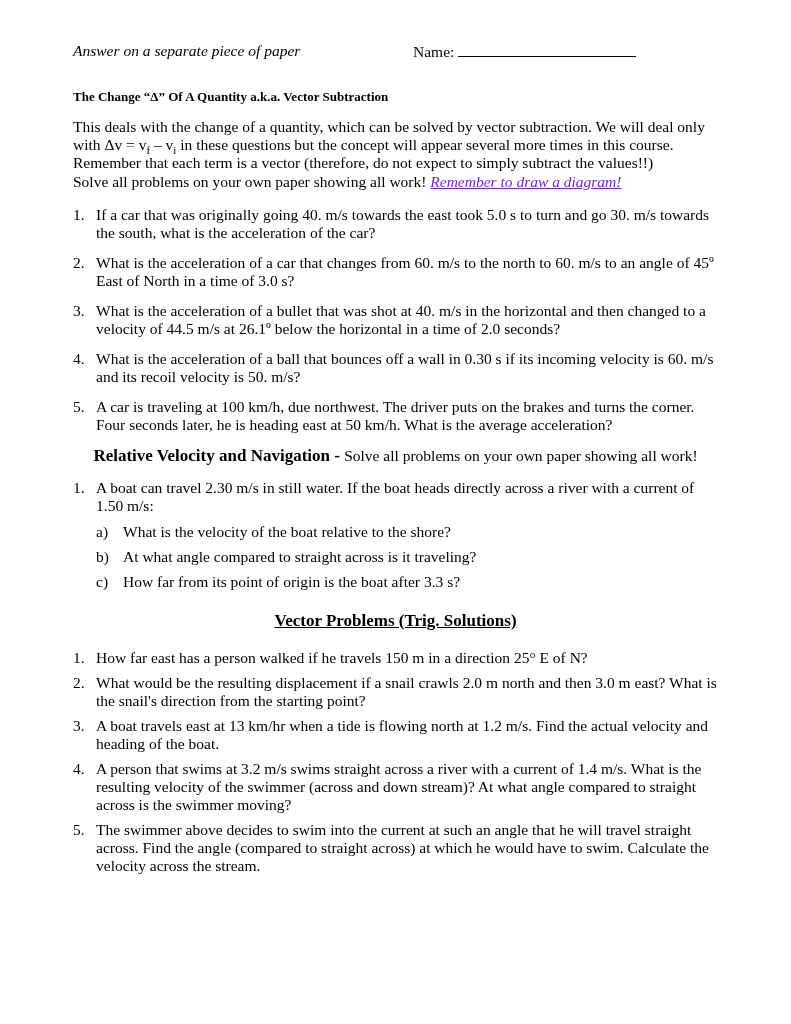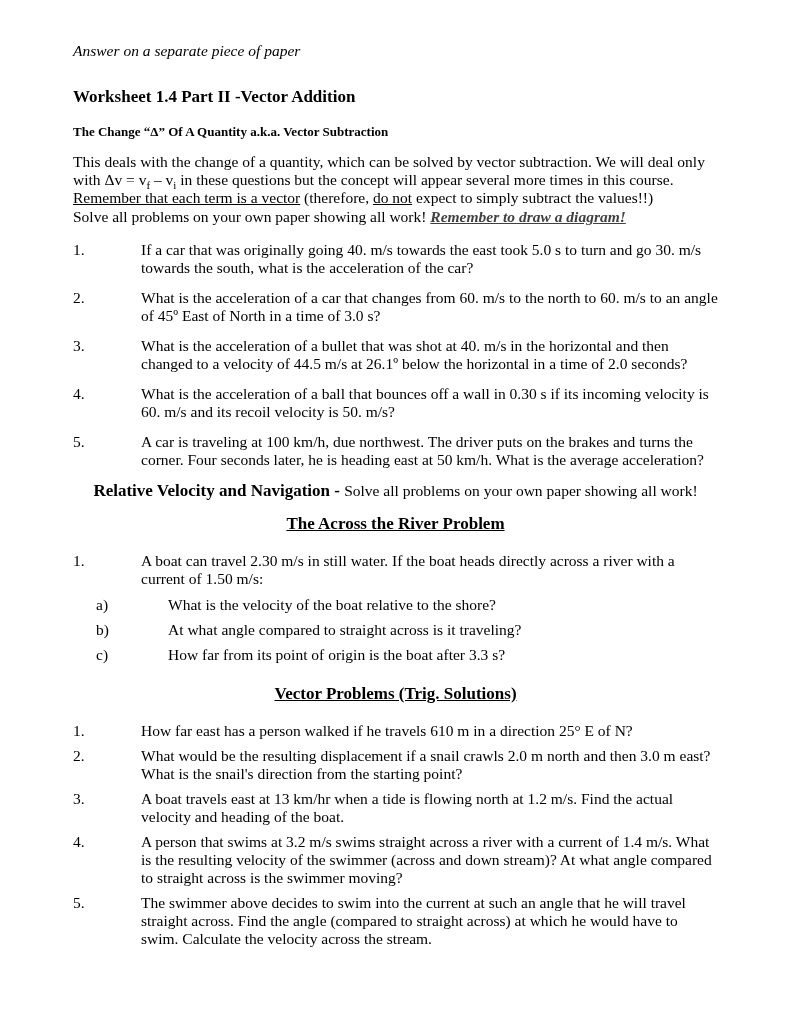--- a/index.html
+++ b/index.html
@@ -16,48 +16,51 @@
     overflow:hidden;
   }
   .header-row { position:relative; height:18px; margin-bottom:27px; }
   .header-instruction { font-style:italic; }
   .name-group { position:absolute; left:340px; top:0; white-space:nowrap; }
   .name-line { display:inline-block; width:178px; border-bottom:1px solid #000; height:14px; vertical-align:baseline; }
   h1.doc-title { font-size:17px; line-height:20px; font-weight:bold; margin:0 0 15px 0; }
   h2.section-heading { font-size:13px; line-height:20px; font-weight:bold; margin:0 0 11px 0; }
   p.intro { margin:0 0 1px 0; }
   .sub { vertical-align:sub; font-size:11px; line-height:0; }
-  .u { text-decoration:underline; }
+  .u { }
   p.solve-line { margin:0 0 15px 0; }
-  .red-warning { color:#404040; font-weight:bold; font-style:italic; text-decoration:underline; }
+  .red-warning { color:#6d28d9; font-weight:normal; font-style:italic; text-decoration:underline; }
   .list { margin:0; }
   .list-item { display:flex; margin:0 0 12px 0; }
   .list-item .num { flex:0 0 23px; }
-  .list-item .txt { flex:1;margin-left:45px; }
+  .list-item .txt { flex:1; }
   .rel-heading { margin:4px 0 13px 0;text-align:center; }
   .rel-heading .bold-part { font-size:17px; line-height:20px; font-weight:bold; }
   .center-title { text-align:center; font-size:17px; line-height:20px; font-weight:bold; margin:0 0 18px 0; }
   .center-title .u-inner { text-decoration:underline; }
   .sub-list { margin:0 0 0 23px; }
   .sub-list .list-item { margin-bottom:7px; }
   .sub-list .num { flex:0 0 27px; }
   .river-item { margin-bottom:8px; }
   .trig-title { margin:20px 0 18px 0; }
   .trig-list .list-item { margin-bottom:7px; }
 </style>
 </head>
 <body>
 
 <div class="page">
 
   <div class="header-row">
     <span class="header-instruction">Answer on a separate piece of paper</span>
+    <span class="name-group">
+      <span>Name:</span>
+      <span class="name-line"></span>
+    </span>
   </div>
 
-  <h1 class="doc-title">Worksheet 1.4 Part II -Vector Addition</h1>
 
   <h2 class="section-heading">The Change “Δ” Of A Quantity a.k.a. Vector Subtraction</h2>
 
   <p class="intro"><span>This deals with the change of a quantity, which can be solved by vector subtraction. We will deal only with Δv = v</span><span class="sub">f</span><span> – v</span><span class="sub">i</span><span> in these questions but the concept will appear several more times in this course. </span><span class="u">Remember that each term is a vector</span><span> (therefore, </span><span class="u">do not</span><span> expect to simply subtract the values!!)</span></p>
 
   <p class="solve-line"><span>Solve all problems on your own paper showing all work! </span><span class="red-warning">Remember to draw a diagram!</span></p>
 
   <div class="list">
     <div class="list-item">
       <span class="num">1.</span>
@@ -76,21 +79,20 @@
       <span class="txt">What is the acceleration of a ball that bounces off a wall in 0.30 s if its incoming velocity is 60. m/s and its recoil velocity is 50. m/s?</span>
     </div>
     <div class="list-item">
       <span class="num">5.</span>
       <span class="txt">A car is traveling at 100 km/h, due northwest. The driver puts on the brakes and turns the corner. Four seconds later, he is heading east at 50 km/h. What is the average acceleration?</span>
     </div>
   </div>
 
   <p class="rel-heading"><span class="bold-part">Relative Velocity and Navigation - </span><span>Solve all problems on your own paper showing all work!</span></p>
 
-  <div class="center-title"><span class="u-inner">The Across the River Problem</span></div>
 
   <div class="list">
     <div class="list-item river-item">
       <span class="num">1.</span>
       <span class="txt">A boat can travel 2.30 m/s in still water. If the boat heads directly across a river with a current of 1.50 m/s:</span>
     </div>
     <div class="sub-list">
       <div class="list-item">
         <span class="num">a)</span>
         <span class="txt">What is the velocity of the boat relative to the shore?</span>
@@ -104,21 +106,21 @@
         <span class="txt">How far from its point of origin is the boat after 3.3 s?</span>
       </div>
     </div>
   </div>
 
   <div class="center-title trig-title"><span class="u-inner">Vector Problems (Trig. Solutions)</span></div>
 
   <div class="list trig-list">
     <div class="list-item">
       <span class="num">1.</span>
-      <span class="txt">How far east has a person walked if he travels 610 m in a direction 25° E of N?</span>
+      <span class="txt">How far east has a person walked if he travels 150 m in a direction 25° E of N?</span>
     </div>
     <div class="list-item">
       <span class="num">2.</span>
       <span class="txt">What would be the resulting displacement if a snail crawls 2.0 m north and then 3.0 m east? What is the snail's direction from the starting point?</span>
     </div>
     <div class="list-item">
       <span class="num">3.</span>
       <span class="txt">A boat travels east at 13 km/hr when a tide is flowing north at 1.2 m/s. Find the actual velocity and heading of the boat.</span>
     </div>
     <div class="list-item">

